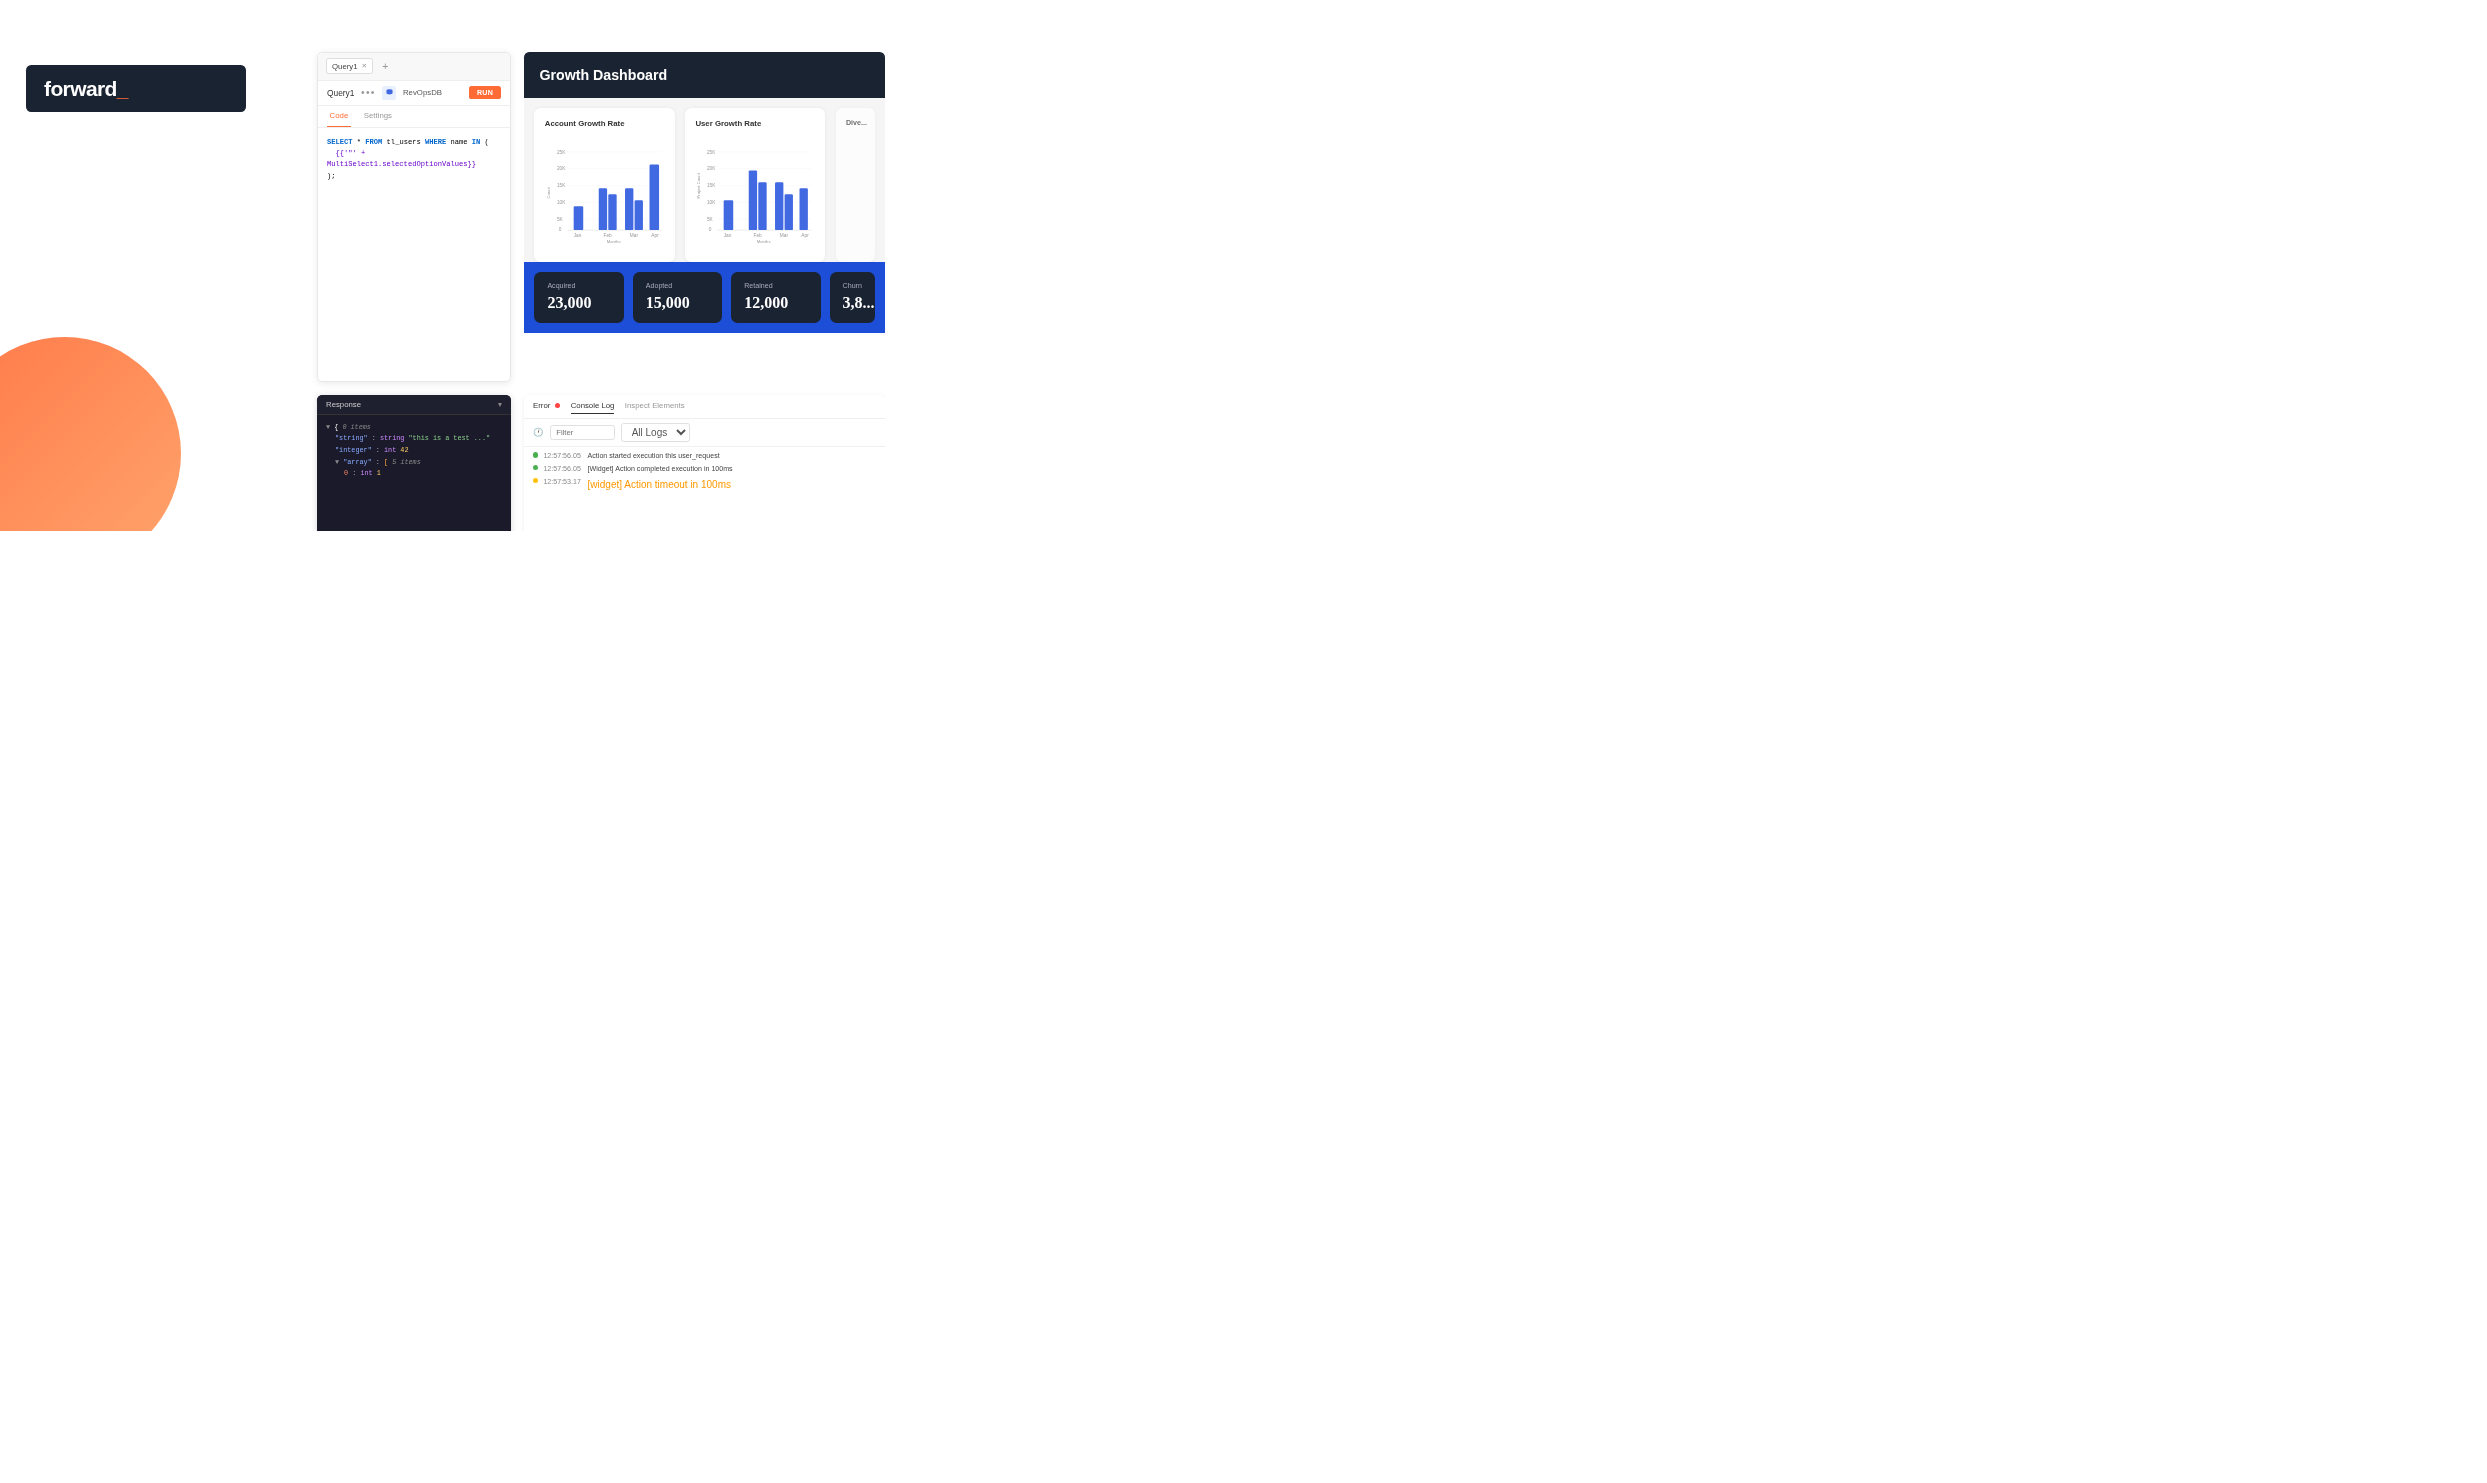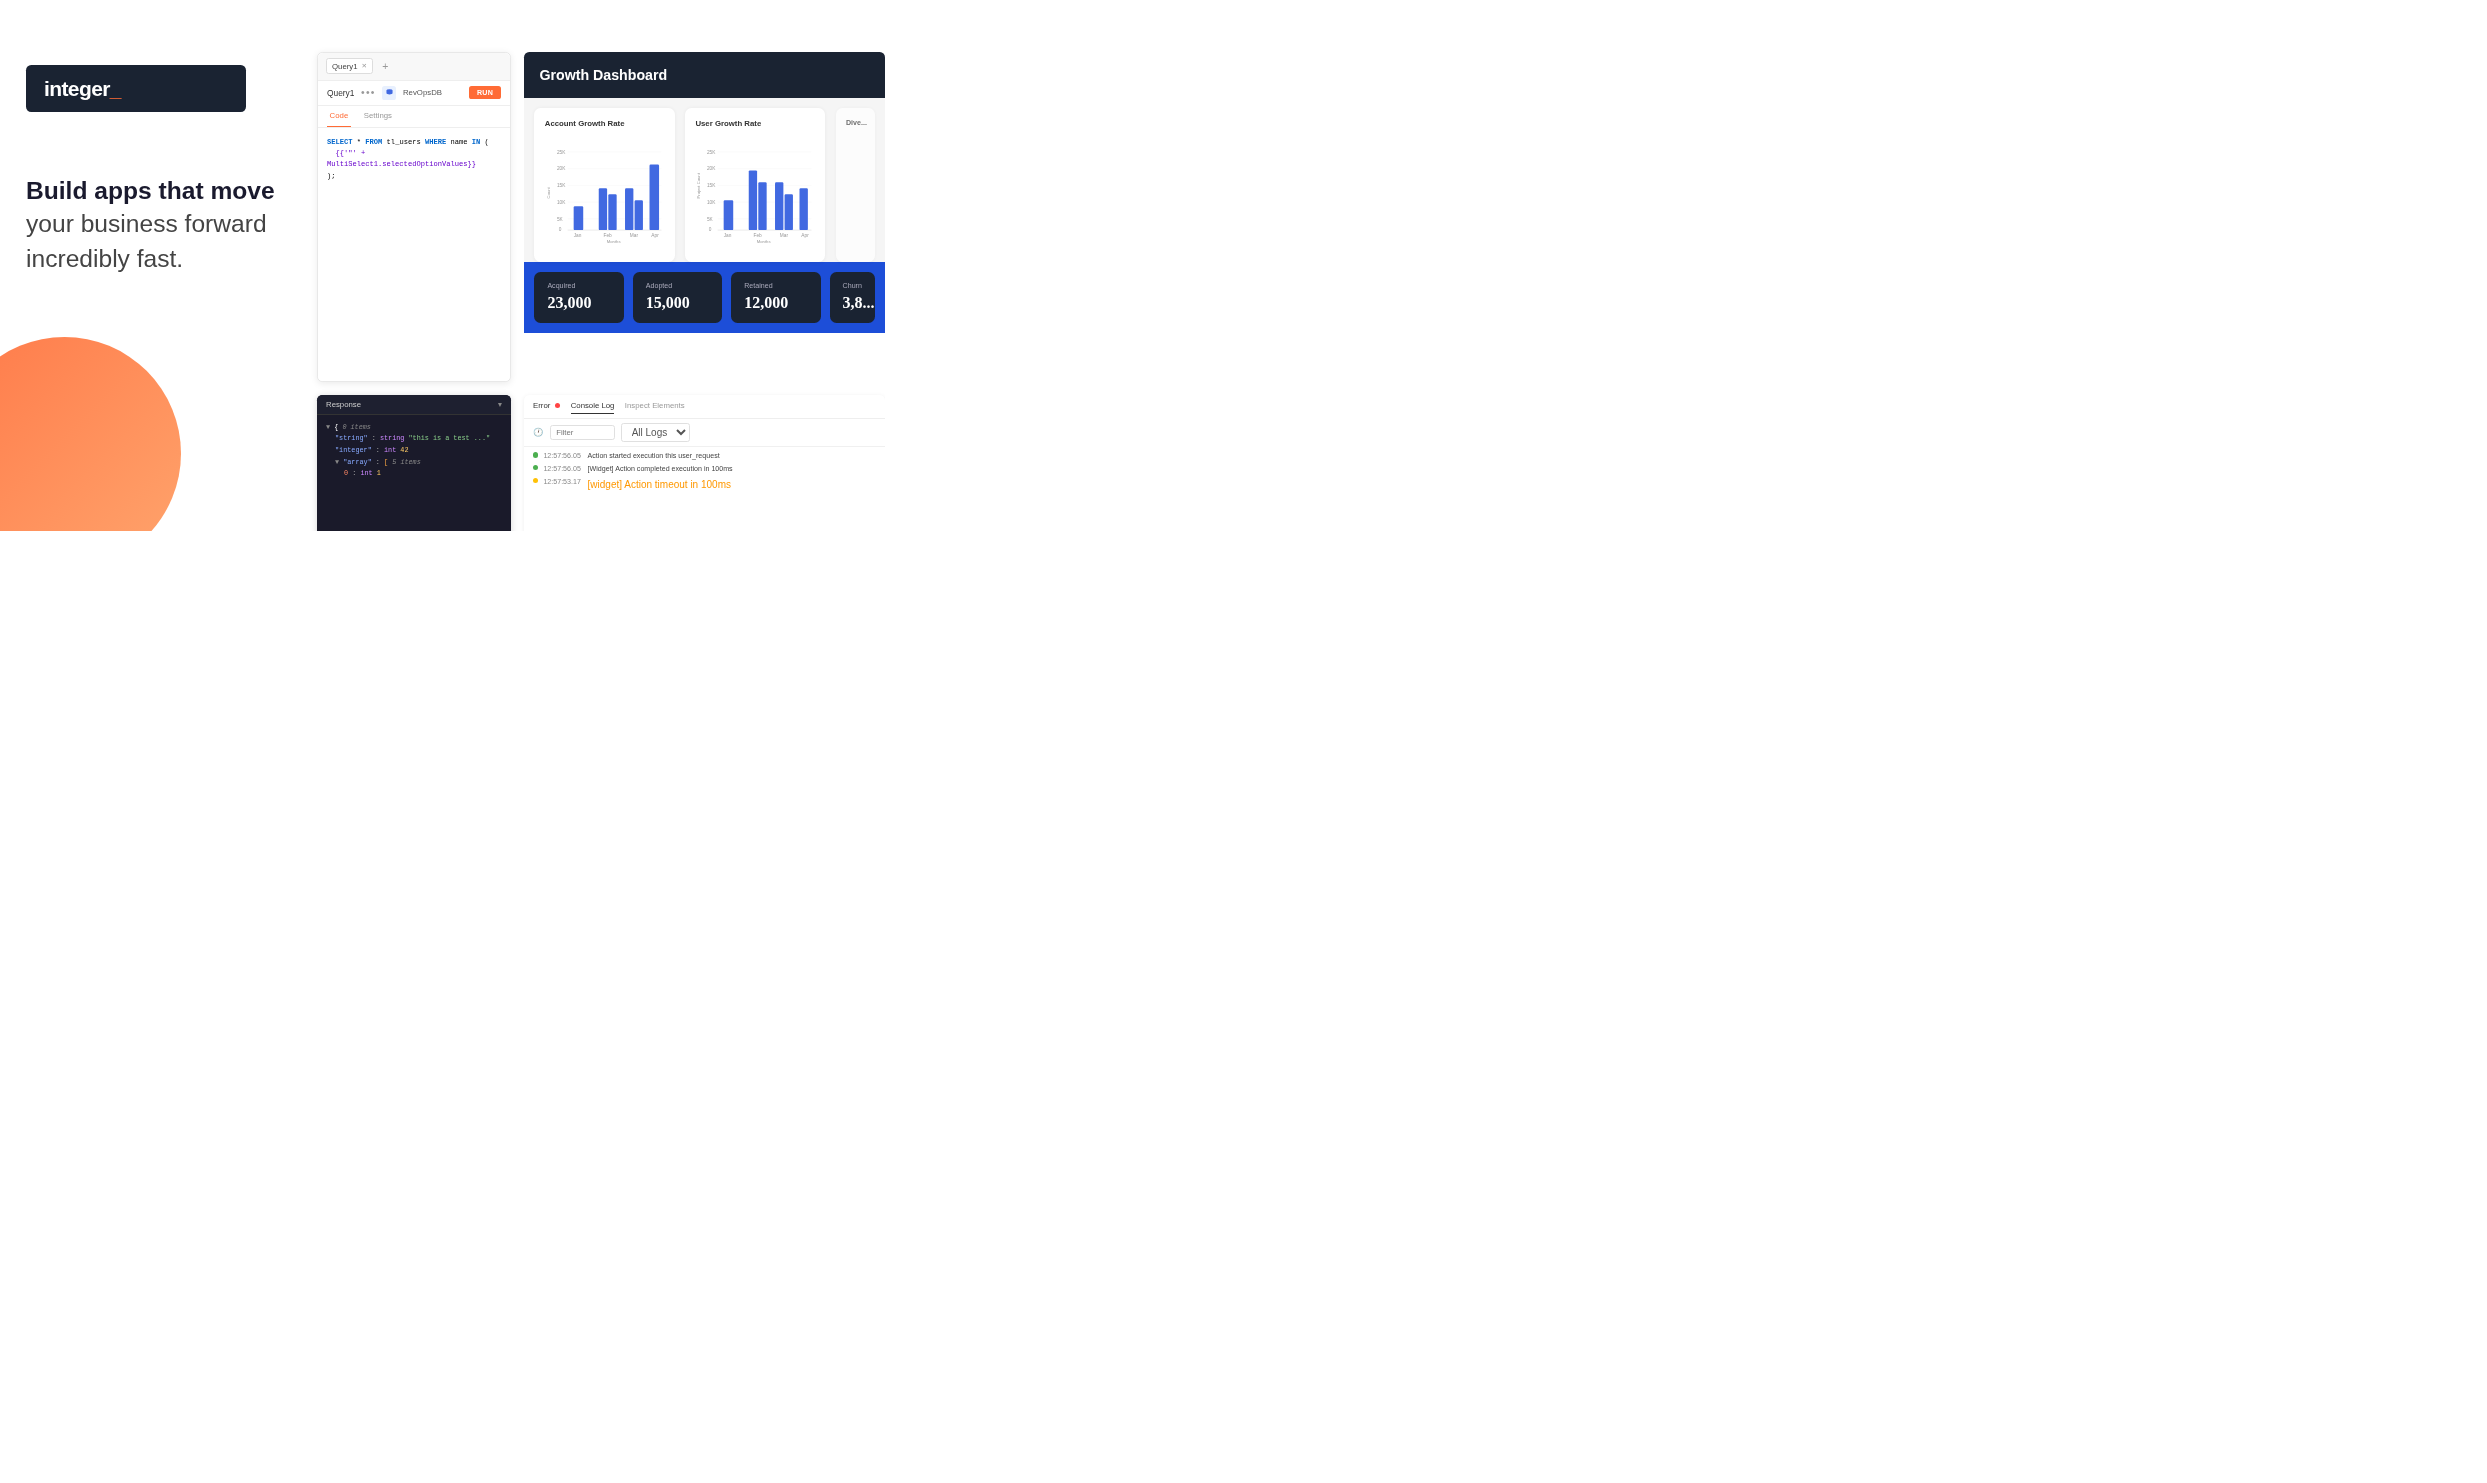--- a/index.html
+++ b/index.html
@@ -492,28 +492,23 @@
       fill: #999;
     }
   </style>
 </head>
 <body>
 
 <div class="dot-pattern"></div>
 
 <div class="left-panel">
   <div class="logo-box">
-    <span>integer</span><span class="logo-cursor">_</span>
+    <span>forward</span><span class="logo-cursor">_</span>
   </div>
 
-  <div style="margin-top: 32px;">
-    <div class="headline">Build apps that move</div>
-    <div class="subheadline">your business forward</div>
-    <div class="subheadline">incredibly fast.</div>
-  </div>
 
   <div class="orange-blob"></div>
 </div>
 
 <div class="right-panel">
 
   <div class="editor-section">
 
     <div class="editor-tabs-bar">
       <div class="tab-item">

